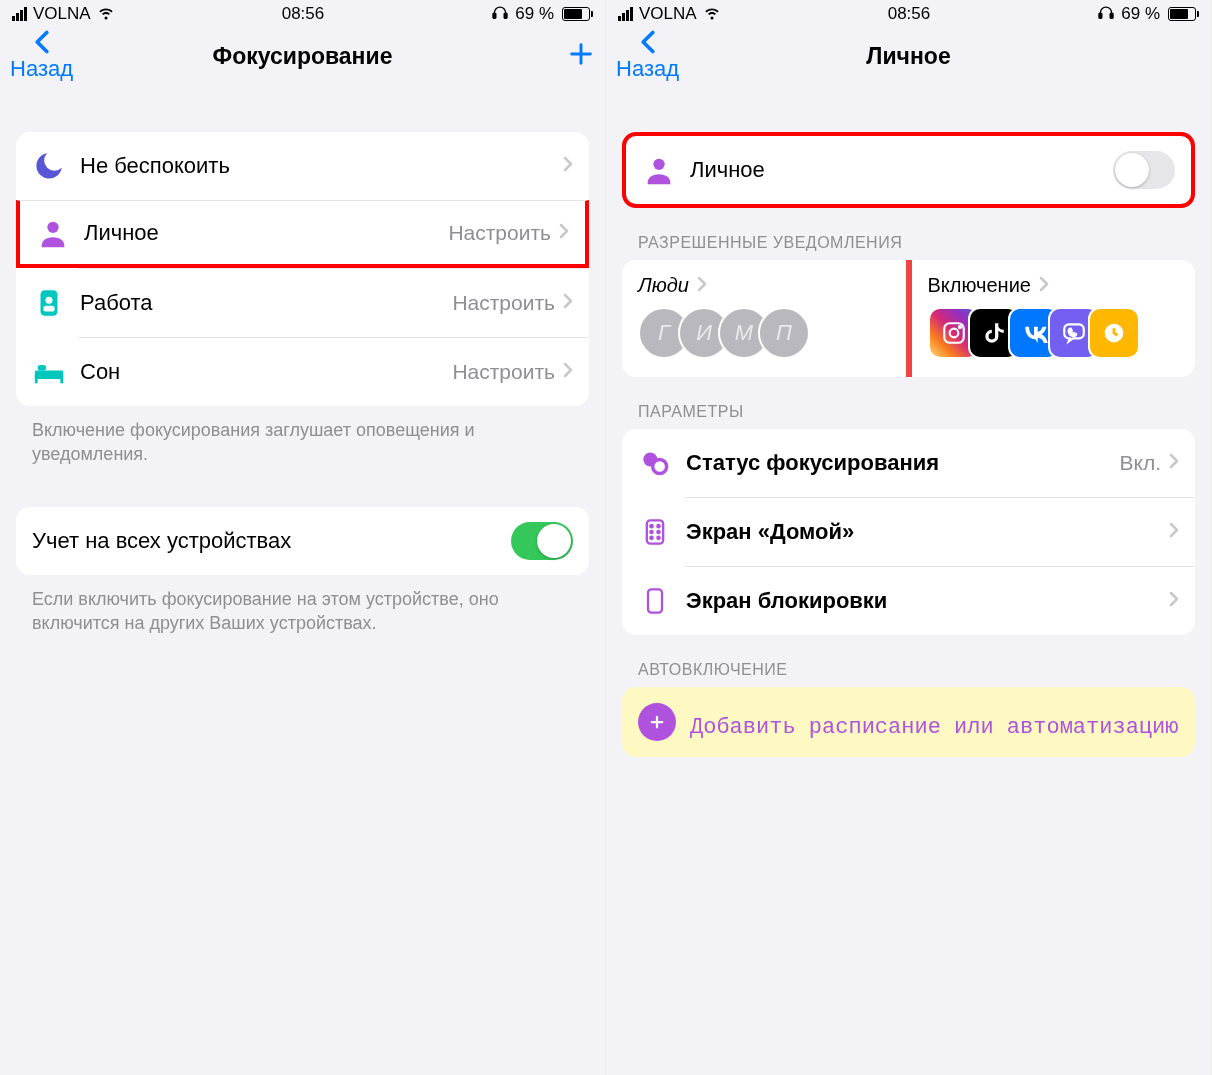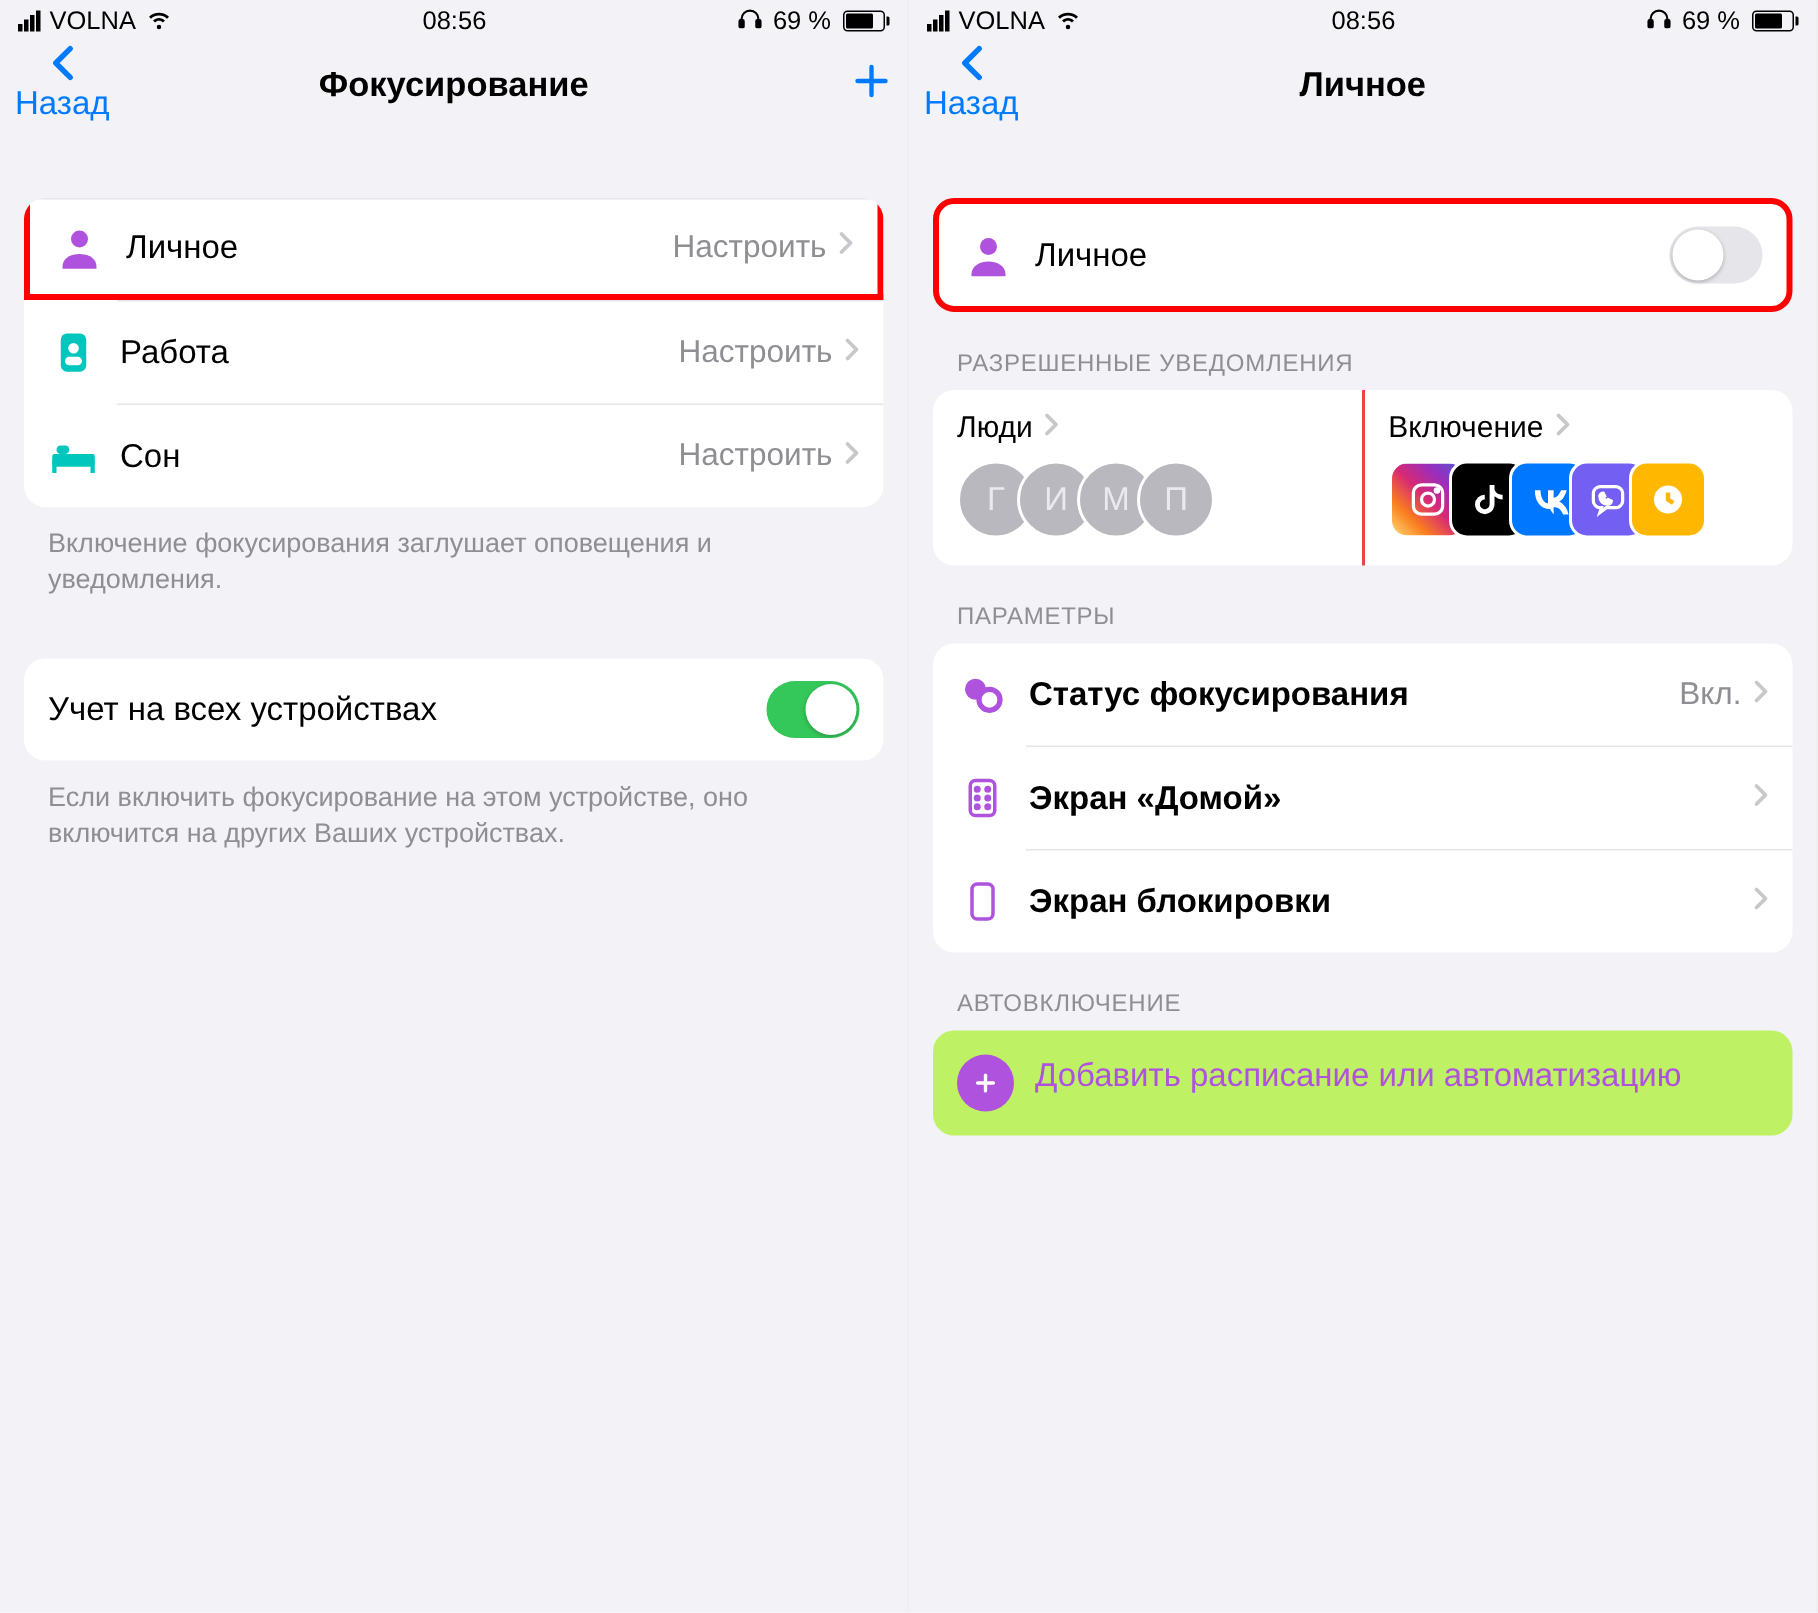--- a/index.html
+++ b/index.html
@@ -111,21 +111,21 @@
 
 .section-header {
   font-size:16px; color:#8e8e93; text-transform:uppercase;
   padding: 26px 16px 8px 16px; letter-spacing:0.5px;
 }
 
 .split-card {
   background:#fff; border-radius:14px; display:flex;
 }
 .split-half { flex:1; padding:14px 16px 18px 16px; }
-.split-half:first-child { border-right:2px solid #ef4444; }
+.split-half:first-child { border-right:6px solid #ef4444;font-style:italic; }
 .split-label { font-size:20px; color:#000; }
 .split-label .mini-chevron { display:inline-block; margin-left:2px; }
 .avatars { display:flex; margin-top:10px; }
 .avatar-circle {
   width:52px; height:52px; border-radius:50%; background:#b8b8be;
   display:flex; align-items:center; justify-content:center;
   color:#e9e9ee; font-size:22px; font-weight:500;
   border:2px solid #fff;
 }
 .avatar-circle:not(:first-child){ margin-left:-12px; }
@@ -137,22 +137,22 @@
 .app-ic:not(:first-child){ margin-left:-12px; }
 .app-ig { background:linear-gradient(45deg,#feda75,#fa7e1e,#d62976,#962fbf,#4f5bd5); display:flex;align-items:center;justify-content:center;}
 .app-tt { background:#000; display:flex;align-items:center;justify-content:center;}
 .app-vk { background:#0077ff; display:flex;align-items:center;justify-content:center;}
 .app-vb { background:#7360f2; display:flex;align-items:center;justify-content:center;}
 .app-cl { background:#ffb700; display:flex;align-items:center;justify-content:center;}
 
 .param-row-icon svg { width:28px; height:28px; }
 
 .add-row {
-  background:#bef264; border-radius:14px;
-  display:flex; align-items:flex-start; padding:16px;
+  background:#fef9c3; border-radius:14px;
+  display:flex; align-items:flex-end; padding:16px;font-family:Liberation Mono, monospace;
 }
 .add-plus {
   width:38px; height:38px; border-radius:50%; background:#af52de;
   display:flex; align-items:center; justify-content:center; margin-right:14px;
 }
 .add-plus svg { width:18px; height:18px; }
 .add-text { font-size:22px; color:#af52de; line-height:1.25; }
 
 .row-bold { font-weight:700; }
 </style>
@@ -202,20 +202,31 @@
       <svg viewBox="0 0 24 24" fill="none" stroke="#007aff" stroke-width="2.5" stroke-linecap="round">
           <line x1="12" y1="4" x2="12" y2="20"></line>
           <line x1="4" y1="12" x2="20" y2="12"></line>
         </svg>
     </div>
   </div>
 
   <div class="content">
     <div class="group group-first">
       <div class="card">
+        <div class="row">
+          <span class="row-icon">
+              <svg viewBox="0 0 24 24" fill="#5856d6">
+                <path d="M21 13.3A9 9 0 1110.7 3 7 7 0 0021 13.3z"></path>
+              </svg>
+            </span>
+          <span class="row-label">Не беспокоить</span>
+          <span class="chevron"><svg viewBox="0 0 10 16" fill="none" stroke="#c7c7cc" stroke-width="2.5" stroke-linecap="round" stroke-linejoin="round">
+                <polyline points="2,2 8,8 2,14"></polyline>
+              </svg></span>
+        </div>
         <div class="row highlight-red" style="border-top:1px solid #e5e5ea">
           <span class="row-icon">
               <svg viewBox="0 0 24 24" fill="#af52de">
                 <circle cx="12" cy="8" r="4"></circle>
                 <path d="M4 21c0-4 4-6 8-6s8 2 8 6v1H4z"></path>
               </svg>
             </span>
           <span class="row-label">Личное</span>
           <span class="row-detail">Настроить</span>
           <span class="chevron"><svg viewBox="0 0 10 16" fill="none" stroke="#c7c7cc" stroke-width="2.5" stroke-linecap="round" stroke-linejoin="round">

